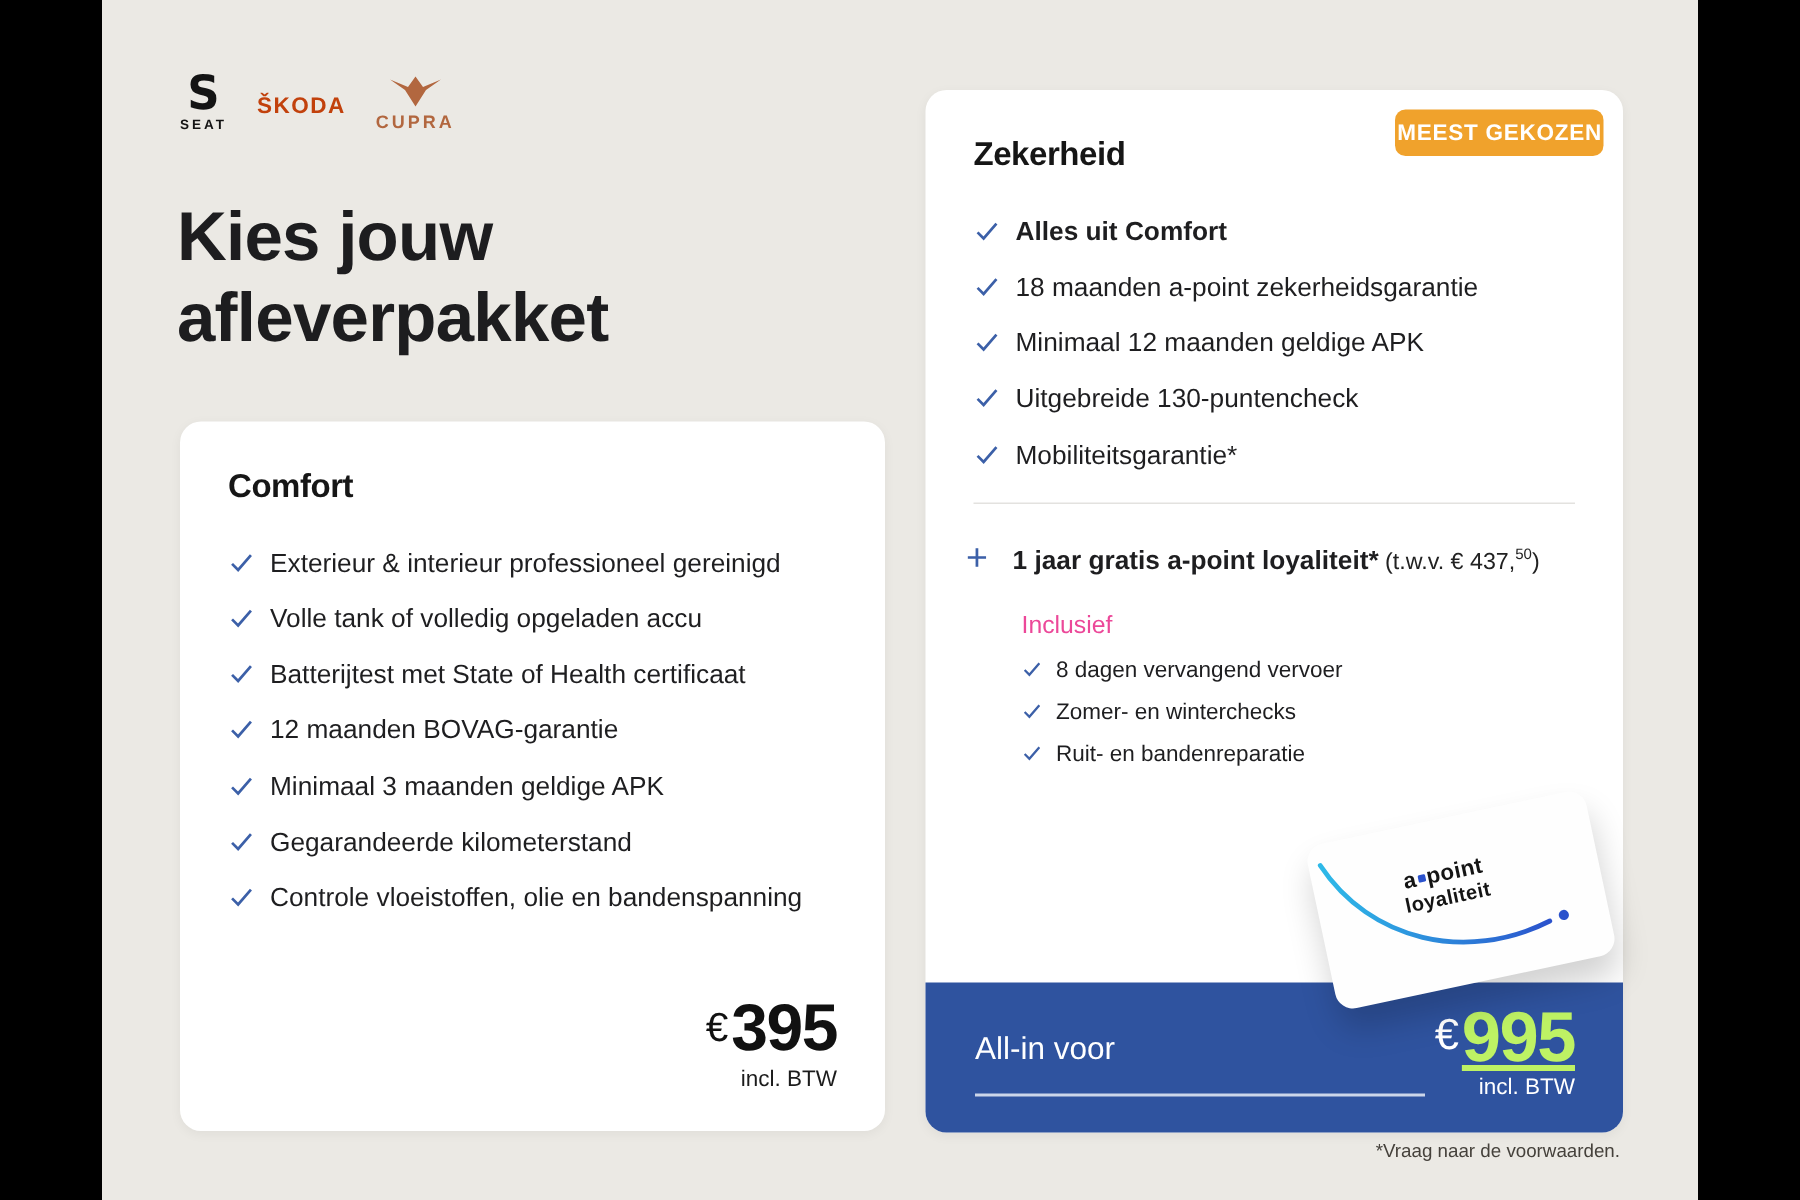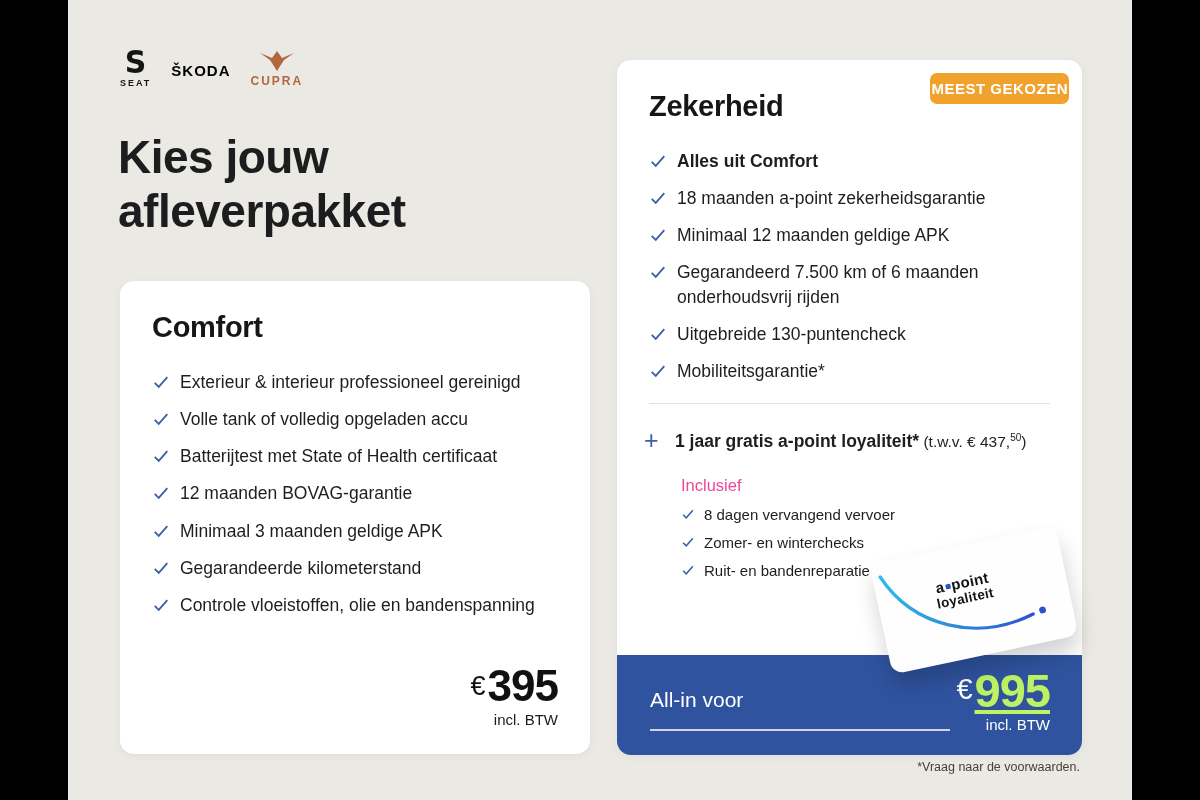--- a/index.html
+++ b/index.html
@@ -4,32 +4,32 @@
 <style>
   html,body{margin:0;padding:0;width:1200px;height:800px;background:#000;overflow:hidden;
     font-family:"Liberation Sans",sans-serif;-webkit-font-smoothing:antialiased;}
   .stage{position:relative;width:1064px;height:800px;margin:0 auto;background:#ebe9e4;}
 
   
   .brand-row{position:absolute;left:52px;top:50px;display:flex;align-items:flex-start;gap:20px;}
   .brand{display:flex;flex-direction:column;align-items:center;gap:2px;}
   .seat-mark{font-family:"DejaVu Sans",sans-serif;font-weight:900;font-size:30px;line-height:26px;color:#141414;transform:scaleY(1.05);}
   .brand-word{font-size:9px;font-weight:700;letter-spacing:2px;color:#141414;}
-  .skoda-word{font-size:15px;font-weight:800;letter-spacing:1px;color:#000000;margin-top:12px;}
+  .skoda-word{font-size:15px;font-weight:800;letter-spacing:1px;color:#c2410c;margin-top:12px;}
   .cupra-word{font-size:12px;font-weight:700;letter-spacing:2px;color:#b2673f;}
 
   .headline{position:absolute;left:50px;top:130px;width:430px;font-size:46px;line-height:1.18;
     font-weight:600;color:#1d1d1f;letter-spacing:-0.5px;}
 
   
   .card{position:absolute;background:#fff;border-radius:14px;box-shadow:0 2px 8px rgba(0,0,0,0.05);}
   .card-comfort{left:52px;top:281px;width:470px;height:473px;}
   .card-zeker{left:549px;top:60px;width:465px;height:695px;}
 
-  .card-title{font-size:29px;font-weight:700;color:#161616;letter-spacing:-0.3px;}
+  .card-title{font-size:22px;font-weight:700;color:#161616;letter-spacing:-0.3px;}
   .card-comfort .card-title{margin:30px 0 0 32px;}
   .card-zeker .card-title{margin:30px 0 0 32px;}
 
   .checklist{margin:26px 32px 0 32px;}
   .li{display:flex;align-items:flex-start;margin-bottom:13px;}
   .check{flex:0 0 18px;width:18px;height:18px;margin:3px 10px 0 0;}
   .li-text{font-size:17.5px;line-height:1.38;color:#1e1e20;}
   .li-bold .li-text{font-weight:700;}
 
   .price-block{position:absolute;right:32px;bottom:26px;text-align:right;color:#111;}
@@ -168,26 +168,20 @@
       <div class="li">
         <svg class="check" viewBox="0 0 20 20">
             <path d="M3 11 L7.5 15.5 L17 4.5" fill="none" stroke="#3c60a8" stroke-width="2"></path>
           </svg>
         <span class="li-text">Minimaal 12 maanden geldige APK</span>
       </div>
       <div class="li">
         <svg class="check" viewBox="0 0 20 20">
             <path d="M3 11 L7.5 15.5 L17 4.5" fill="none" stroke="#3c60a8" stroke-width="2"></path>
           </svg>
-        <span class="li-text">Gegarandeerd 7.500 km of 6 maanden onderhoudsvrij rijden</span>
-      </div>
-      <div class="li">
-        <svg class="check" viewBox="0 0 20 20">
-            <path d="M3 11 L7.5 15.5 L17 4.5" fill="none" stroke="#3c60a8" stroke-width="2"></path>
-          </svg>
         <span class="li-text">Uitgebreide 130-puntencheck</span>
       </div>
       <div class="li">
         <svg class="check" viewBox="0 0 20 20">
             <path d="M3 11 L7.5 15.5 L17 4.5" fill="none" stroke="#3c60a8" stroke-width="2"></path>
           </svg>
         <span class="li-text">Mobiliteitsgarantie*</span>
       </div>
     </div>
 

